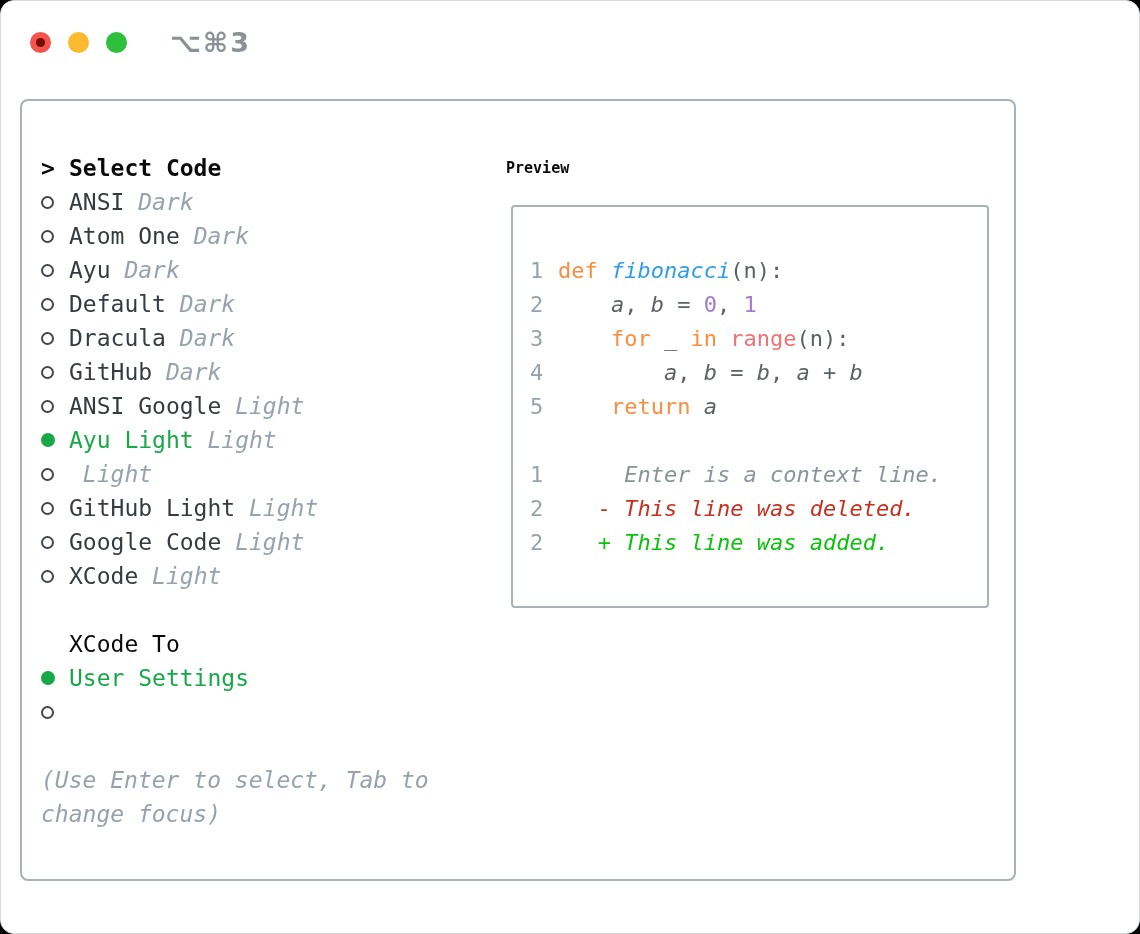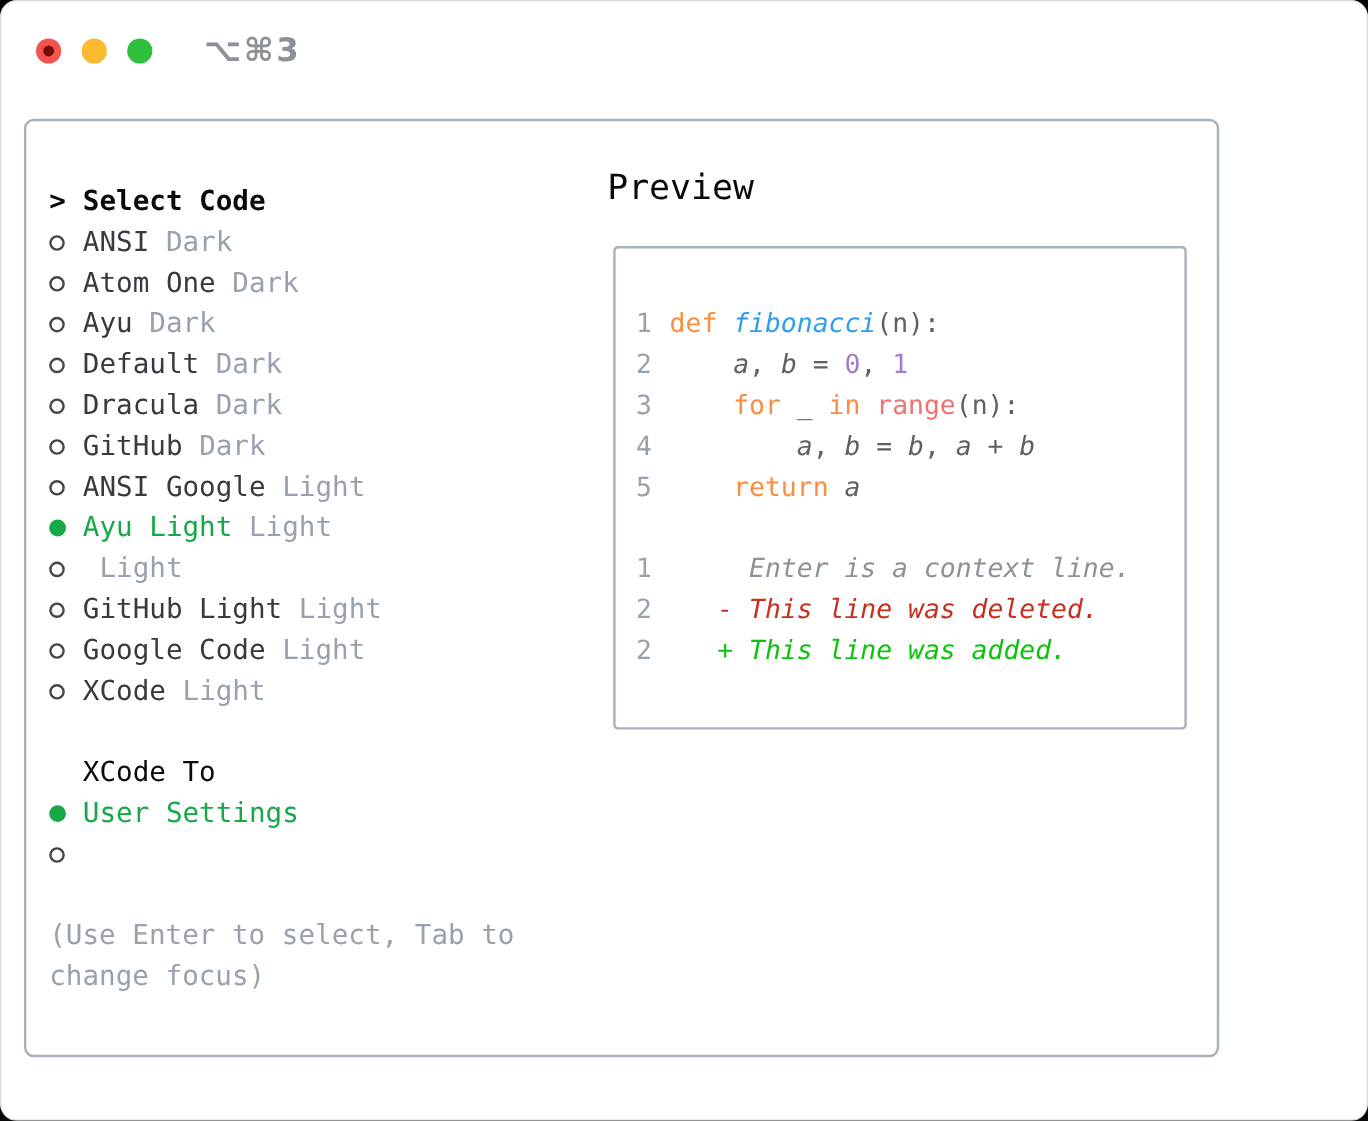--- a/index.html
+++ b/index.html
@@ -35,27 +35,27 @@
   .panel{position:absolute;left:19px;top:98px;width:996px;height:782px;border:2px solid var(--c-border);border-radius:8px;background:#fff}
 
   .col-left{position:absolute;left:19px;top:50px;font-size:23px;color:var(--c-text)}
   .row{height:34px;display:flex;align-items:center;white-space:pre}
   .marker{flex:0 0 28px;display:flex;align-items:center}
   .caret{font-weight:bold;color:#0a0a0a}
   .circle{width:13px;height:13px;border:2px solid #42474d;border-radius:50%}
   .circle.filled{width:14px;height:14px;border-color:var(--c-select);background:var(--c-select)}
   .hdr{font-weight:bold;color:#0a0a0a}
   .theme-name.sel{color:var(--c-select)}
-  .variant{color:var(--c-muted);margin-left:1ch}
+  .variant{color:var(--c-muted);font-style:italic;margin-left:1ch}
   .section-title{color:#0a0a0a}
   .opt-name.sel{color:var(--c-select)}
-  .hint-row{color:var(--c-muted);}
+  .hint-row{color:var(--c-muted);font-style:italic}
 
   
-  .preview-title{position:absolute;left:484px;top:38px;height:34px;display:flex;align-items:center;font-size:29px;font-weight:normal;color:#0a0a0a}
+  .preview-title{position:absolute;left:484px;top:50px;height:34px;display:flex;align-items:center;font-size:15px;font-weight:bold;color:#0a0a0a}
   .preview-box{position:absolute;left:489px;top:104px;width:478px;height:403px;border:2px solid var(--c-border);border-radius:4px;padding:46px 0 0 17px;font-size:22px;background:#fff}
   .code-line{height:34px;display:flex;align-items:center;white-space:pre}
   .code-line .num{flex:0 0 28px;color:var(--c-linenum)}
   .ital{font-style:italic}
   .tok-keyword{color:var(--c-keyword)}
   .tok-function{color:var(--c-function)}
   .tok-number{color:var(--c-number)}
   .tok-coral{color:var(--c-coral)}
   .tok-fg{color:var(--c-fg)}
   .tok-context{color:var(--c-context)}

